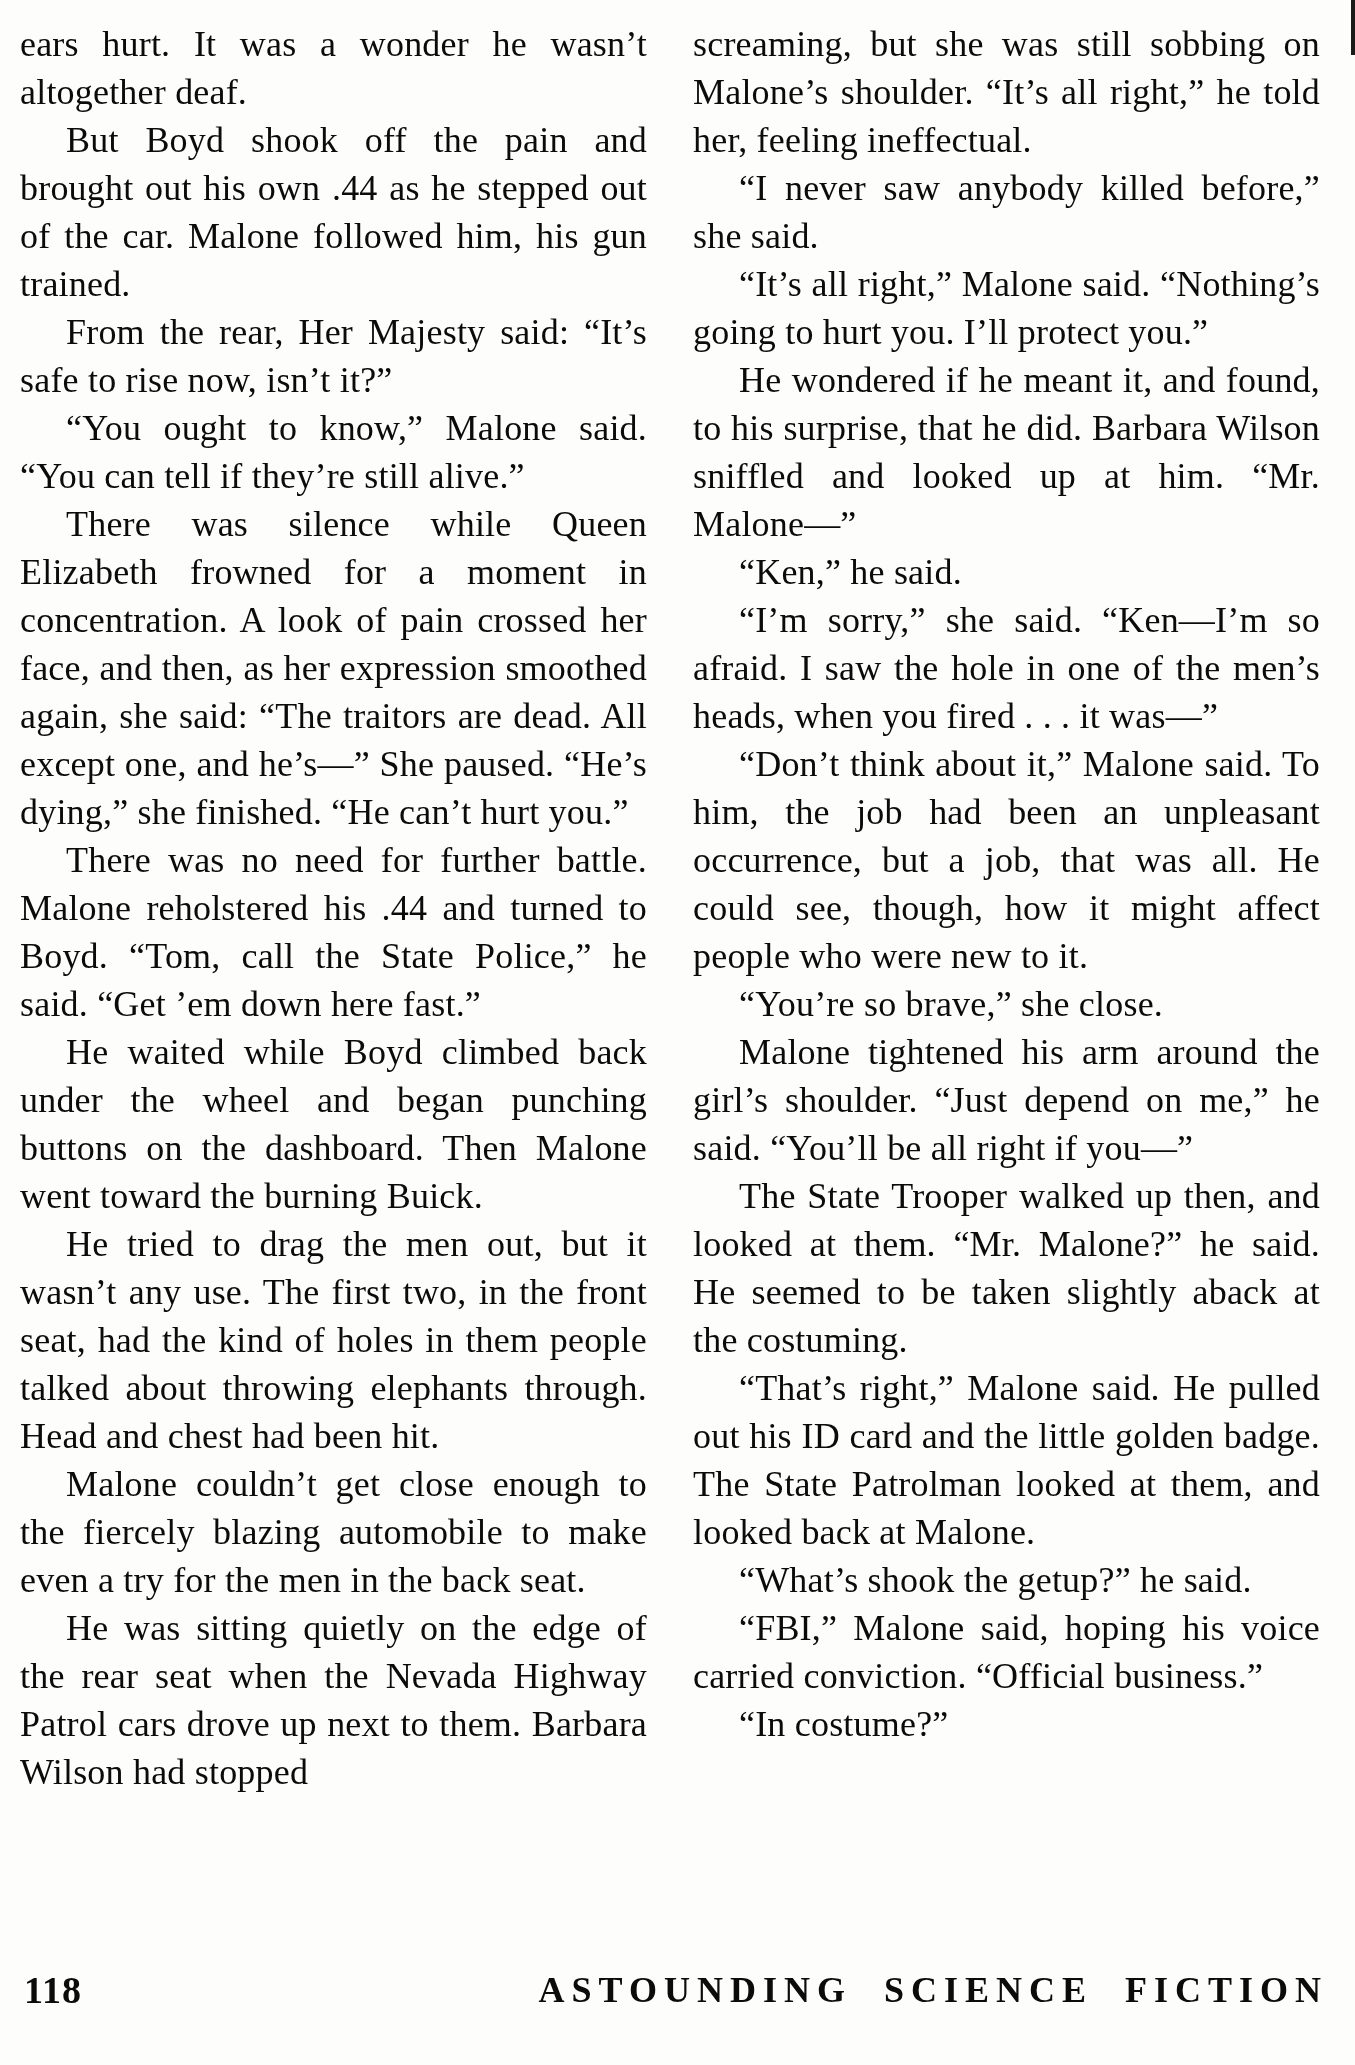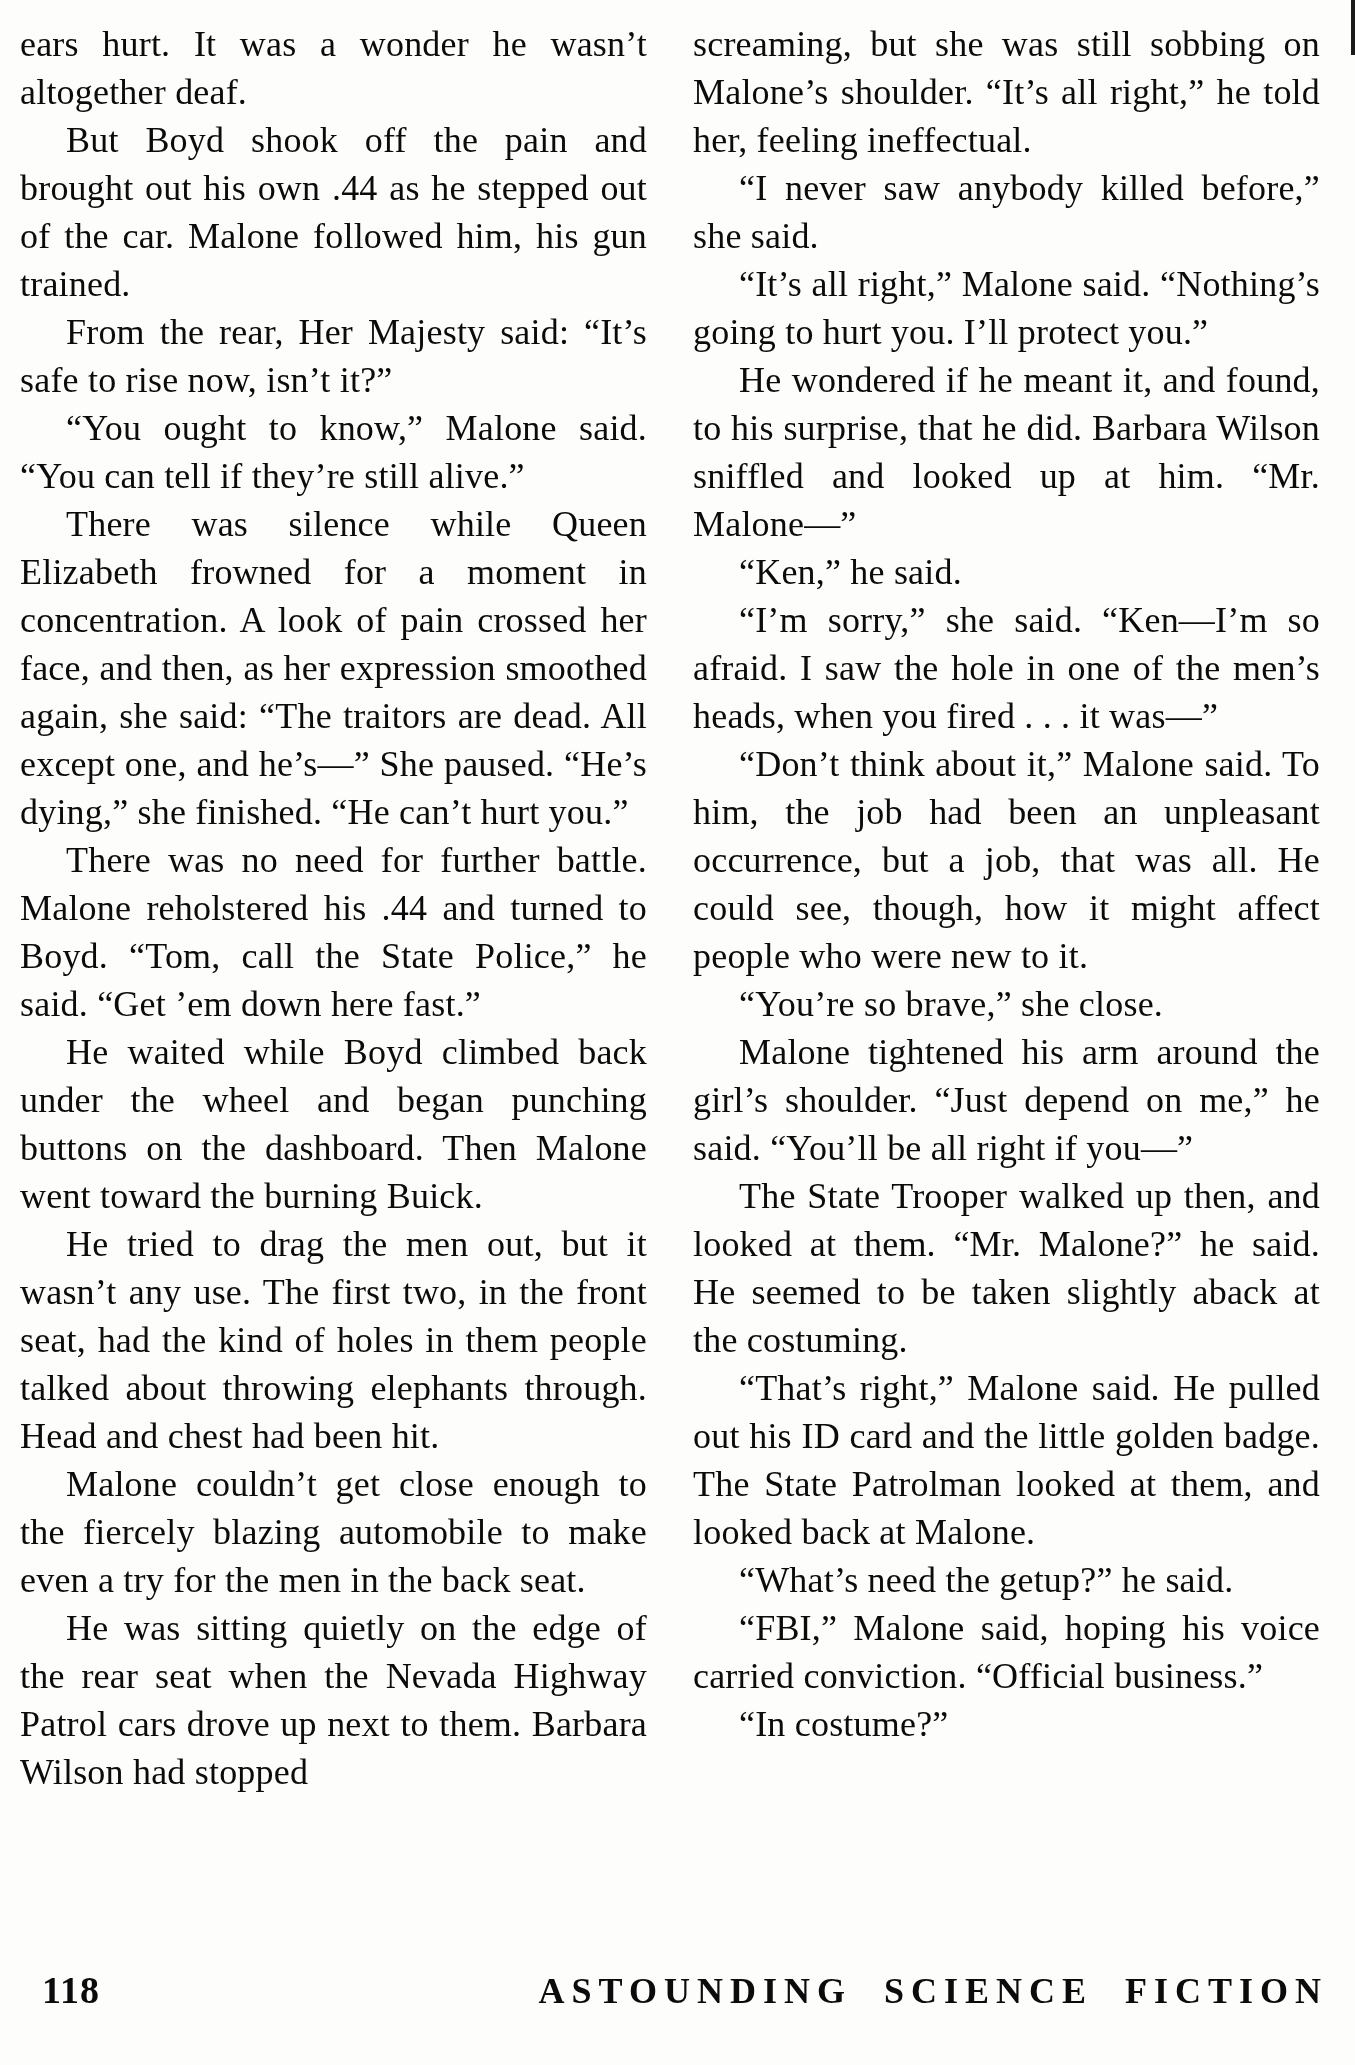--- a/index.html
+++ b/index.html
@@ -27,26 +27,26 @@
   }
   .para {
     margin: 0;
     text-indent: 46px;
     letter-spacing: 0.2px;
   }
   .para.no-indent { text-indent: 0; }
   .para.section-break { }
   .footer {
     position: absolute;
-    left: 42px;
+    left: 24px;
     right: 27px;
     top: 1968px;
     display: flex;
     justify-content: space-between;
-    align-items: flex-end;
+    align-items: center;
   }
   .page-number {
     font-size: 38px;
     font-weight: bold;
     letter-spacing: 1px;
   }
   .magazine-title {
     font-size: 36px;
     font-weight: bold;
     letter-spacing: 7px;
@@ -85,21 +85,21 @@
         <p class="para">“I never saw anybody killed before,” she said.</p>
         <p class="para">“It’s all right,” Malone said. “Nothing’s going to hurt you. I’ll protect you.”</p>
         <p class="para">He wondered if he meant it, and found, to his surprise, that he did. Barbara Wilson sniffled and looked up at him. “Mr. Malone—”</p>
         <p class="para">“Ken,” he said.</p>
         <p class="para">“I’m sorry,” she said. “Ken—I’m so afraid. I saw the hole in one of the men’s heads, when you fired . . . it was—”</p>
         <p class="para">“Don’t think about it,” Malone said. To him, the job had been an unpleasant occurrence, but a job, that was all. He could see, though, how it might affect people who were new to it.</p>
         <p class="para">“You’re so brave,” she close.</p>
         <p class="para">Malone tightened his arm around the girl’s shoulder. “Just depend on me,” he said. “You’ll be all right if you—”</p>
         <p class="para">The State Trooper walked up then, and looked at them. “Mr. Malone?” he said. He seemed to be taken slightly aback at the costuming.</p>
         <p class="para">“That’s right,” Malone said. He pulled out his ID card and the little golden badge. The State Patrolman looked at them, and looked back at Malone.</p>
-        <p class="para">“What’s need the getup?” he said.</p>
+        <p class="para">“What’s shook the getup?” he said.</p>
         <p class="para">“FBI,” Malone said, hoping his voice carried conviction. “Official business.”</p>
         <p class="para">“In costume?”</p>
       </div>
   </div>
 
   <div class="footer">
     <span class="page-number">118</span>
     <span class="magazine-title">ASTOUNDING SCIENCE FICTION</span>
   </div>
 </div>

